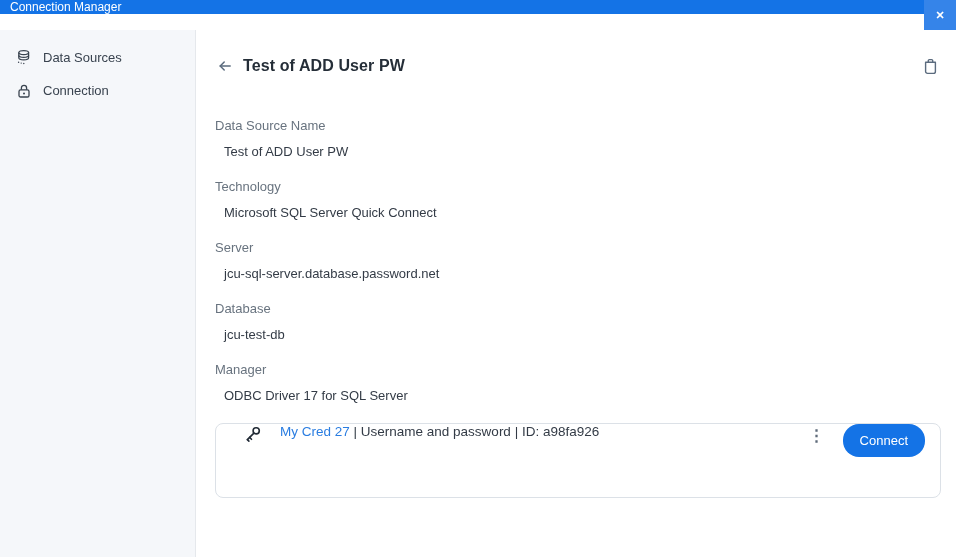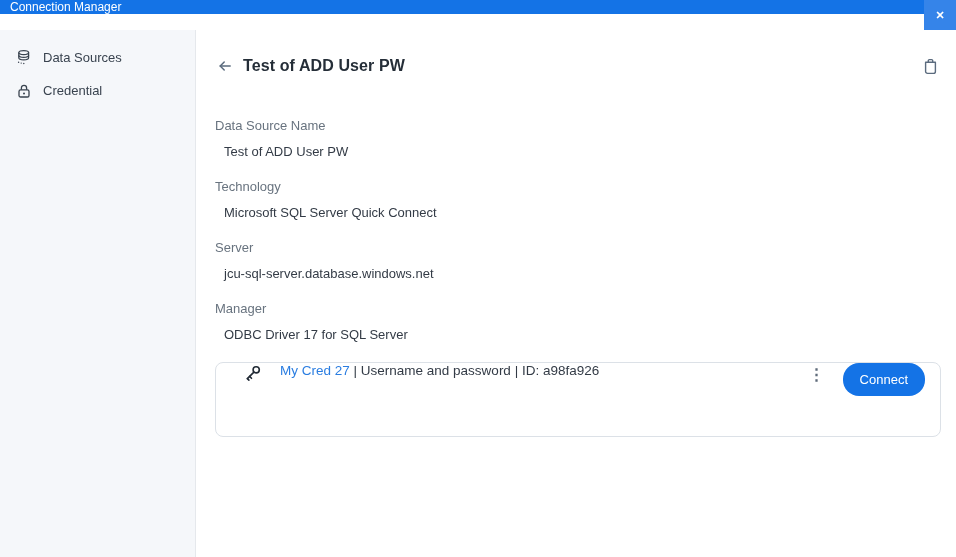--- a/index.html
+++ b/index.html
@@ -84,21 +84,21 @@
       <span>Data Sources</span>
     </div>
     <div class="side-item">
       <span class="icn">
         <svg width="16" height="16" viewBox="0 0 16 16" fill="none" stroke="#39434F" stroke-width="1.3">
           <rect x="3" y="6.8" width="10" height="7.2" rx="1.6"></rect>
           <path d="M5.4 6.8V4.9a2.6 2.6 0 0 1 5.2 0v1.9"></path>
           <circle cx="8" cy="10.4" r="1" fill="#39434F" stroke="none"></circle>
         </svg>
       </span>
-      <span>Credential</span>
+      <span>Connection</span>
     </div>
   </nav>
 
   <main class="main">
 
     <div class="hdr">
       <button class="back-btn">
         <svg width="16" height="16" viewBox="0 0 16 16" fill="none" stroke="#5B6B7E" stroke-width="1.5" stroke-linecap="round" stroke-linejoin="round">
           <path d="M13.2 8H3.2"></path>
             <path d="M7.2 4 3.2 8l4 4"></path>
@@ -119,21 +119,25 @@
       <div class="fgroup">
         <div class="flabel">Data Source Name</div>
         <div class="fvalue">Test of ADD User PW</div>
       </div>
       <div class="fgroup">
         <div class="flabel">Technology</div>
         <div class="fvalue">Microsoft SQL Server Quick Connect</div>
       </div>
       <div class="fgroup">
         <div class="flabel">Server</div>
-        <div class="fvalue">jcu-sql-server.database.windows.net</div>
+        <div class="fvalue">jcu-sql-server.database.password.net</div>
+      </div>
+      <div class="fgroup">
+        <div class="flabel">Database</div>
+        <div class="fvalue">jcu-test-db</div>
       </div>
       <div class="fgroup">
         <div class="flabel">Manager</div>
         <div class="fvalue">ODBC Driver 17 for SQL Server</div>
       </div>
     </div>
 
 
     <div class="card">
       <span class="key-wrap">

